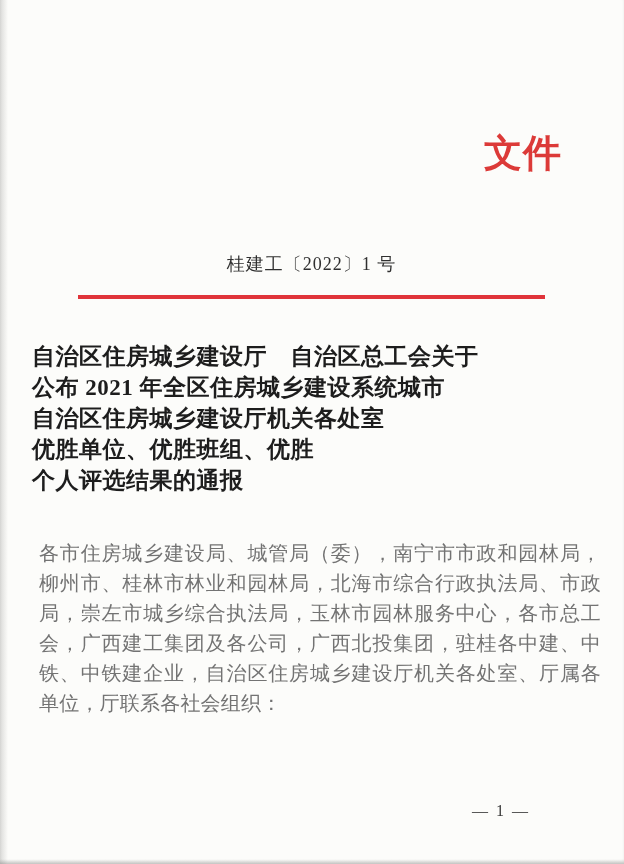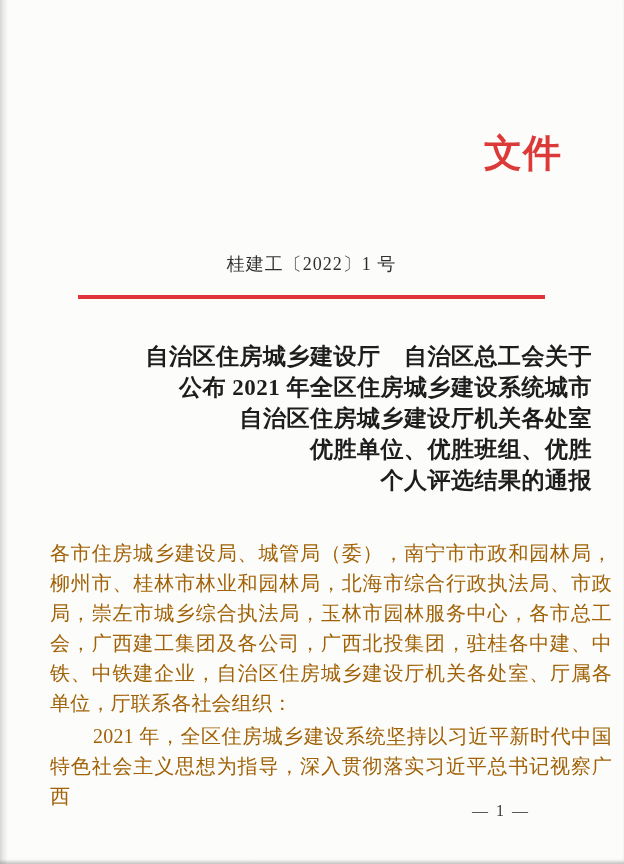--- a/index.html
+++ b/index.html
@@ -75,36 +75,36 @@
     left: 78px; top: 295px;
     width: 467px;
     height: 4px;
     background: #e0343a;
   }
   
   .title {
     position: absolute;
     left: 32px; top: 341px;
     width: 560px;
-    text-align: right;
+    text-align: left;
     color: #1d1d1d;
   }
   .title-line {
     font-size: 23px;
     font-weight: bold;
     line-height: 31px;
     letter-spacing: 0.5px;
     white-space: nowrap;
   }
   
   .body-block {
     position: absolute;
-    left: 50px; top: 538px;
+    left: 39px; top: 538px;
     width: 562px;
-    color: #a16207;
+    color: #737373;
   }
   .para {
     margin: 0;
     font-size: 20px;
     line-height: 30px;
     text-align: justify;
     letter-spacing: 0.2px;
   }
   .para.indented {
     margin-top: 3px;
@@ -141,18 +141,17 @@
   <div class="title">
     <div class="title-line">自治区住房城乡建设厅　自治区总工会关于</div>
     <div class="title-line">公布 2021 年全区住房城乡建设系统城市</div>
     <div class="title-line">自治区住房城乡建设厅机关各处室</div>
     <div class="title-line">优胜单位、优胜班组、优胜</div>
     <div class="title-line">个人评选结果的通报</div>
   </div>
 
   <div class="body-block">
     <p class="para">各市住房城乡建设局、城管局（委），南宁市市政和园林局，柳州市、桂林市林业和园林局，北海市综合行政执法局、市政局，崇左市城乡综合执法局，玉林市园林服务中心，各市总工会，广西建工集团及各公司，广西北投集团，驻桂各中建、中铁、中铁建企业，自治区住房城乡建设厅机关各处室、厅属各单位，厅联系各社会组织：</p>
-    <p class="para indented">2021 年，全区住房城乡建设系统坚持以习近平新时代中国特色社会主义思想为指导，深入贯彻落实习近平总书记视察广西</p>
   </div>
 
   <div class="page-number">— 1 —</div>
 
 </div>
 
 </body></html>

